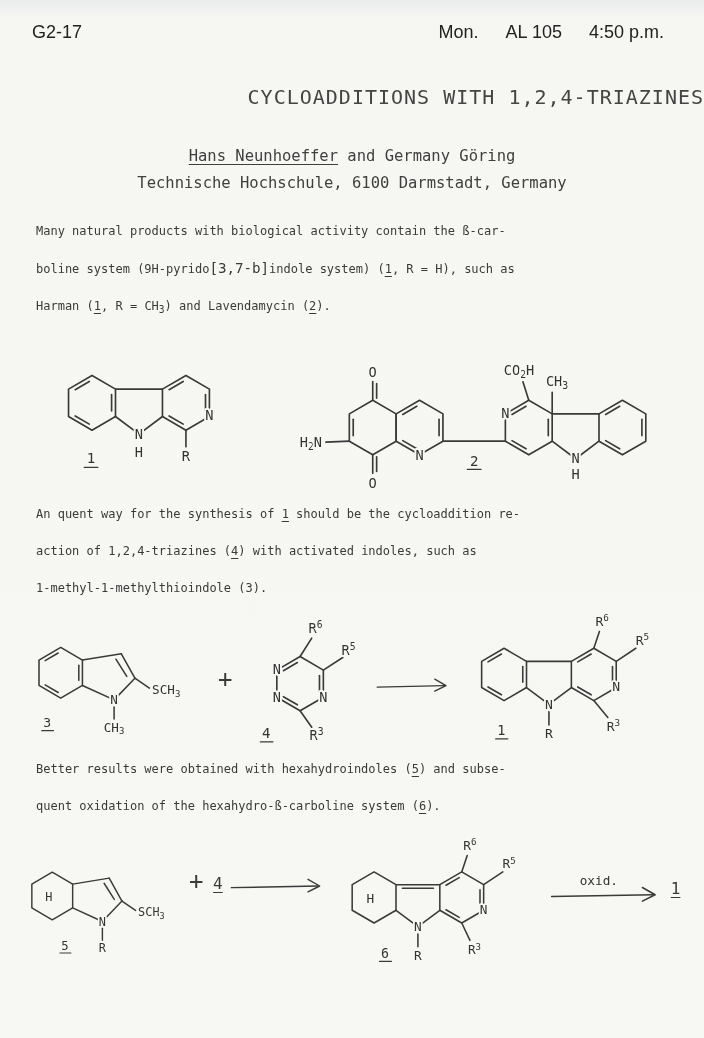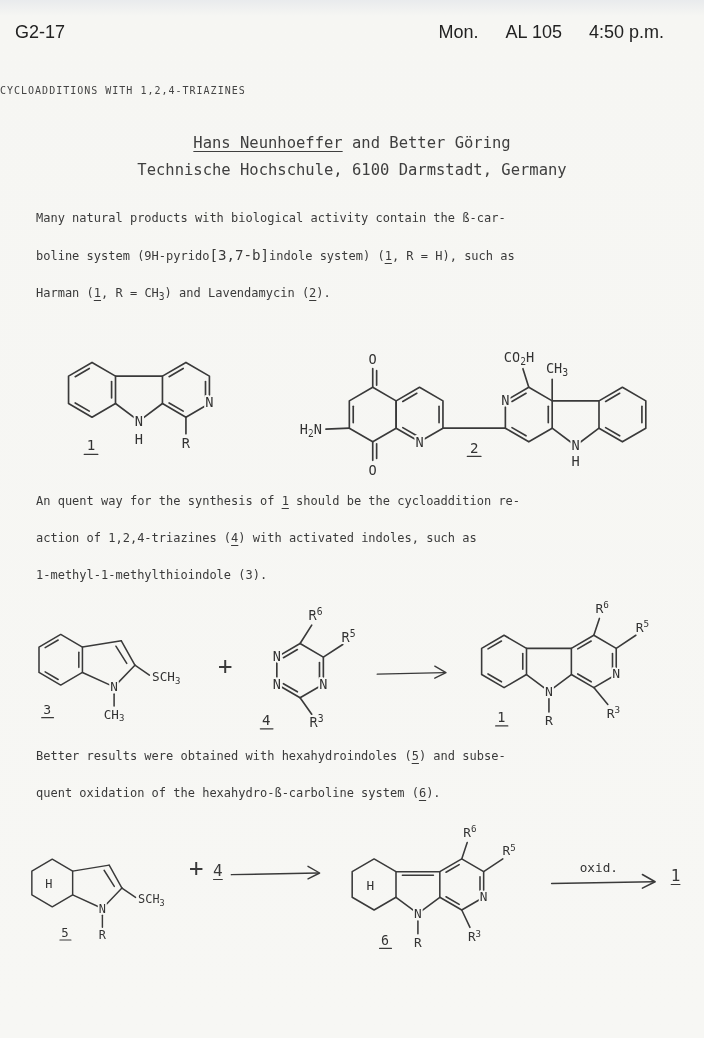--- a/index.html
+++ b/index.html
@@ -3,25 +3,25 @@
 <meta charset="utf-8">
 <style>
   html,body{margin:0;padding:0;background:#d8d8d8;}
   .page{
     position:relative;width:704px;height:1038px;margin:0 auto;
     background:linear-gradient(180deg,#e9ebed 0px,#f6f6f3 16px,#f7f7f4 100%);
     font-family:"DejaVu Sans Mono", monospace;color:#3b3b3b;overflow:hidden;
   }
   
   .hdr{display:flex;justify-content:space-between;align-items:flex-end;
-       padding:22px 40px 0 15px;font-family:"Liberation Sans",sans-serif;
+       padding:22px 40px 0 32px;font-family:"Liberation Sans",sans-serif;
        font-size:18px;color:#222;}
   .hdr .sess span{margin-left:22px;}
   
-  .title{margin-top:42px;text-align:left;font-size:10px;letter-spacing:1px;color:#444;}
+  .title{margin-top:42px;text-align:right;font-size:20px;letter-spacing:1px;color:#444;}
   
   .authors{margin-top:34px;text-align:center;font-size:15.5px;line-height:27px;color:#3f3f3f;}
   
   .para{padding:0 36px;font-size:12px;line-height:37px;color:#3a3a3a;}
   .p1{margin-top:16px;}
   .p2{margin-top:2px;}
   .p3{margin-top:2px;}
   .p4{margin-top:8px;}
   .u{text-decoration:underline;text-underline-offset:3px;}
   .sb{vertical-align:sub;font-size:0.8em;}
@@ -65,21 +65,21 @@
       <span>Mon.</span>
       <span>AL 105</span>
       <span>4:50 p.m.</span>
     </span>
   </div>
 
   <div class="title">CYCLOADDITIONS WITH 1,2,4-TRIAZINES</div>
 
   <div class="authors">
     <div>
-      <span class="u">Hans Neunhoeffer</span><span> and Better Göring</span>
+      <span class="u">Hans Neunhoeffer</span><span> and Germany Göring</span>
     </div>
     <div>Technische Hochschule, 6100 Darmstadt, Germany</div>
   </div>
 
   <div class="para p1">
     <div>Many natural products with biological activity contain the ß-car-</div>
     <div><span>boline system (9H-pyrido</span><span class="brk">[3,7-b]</span><span>indole system) (</span><span class="u">1</span><span>, R = H), such as</span></div>
     <div><span>Harman (</span><span class="u">1</span><span>, R = CH</span><span class="sb">3</span><span>) and Lavendamycin (</span><span class="u">2</span><span>).</span></div>
   </div>
 

